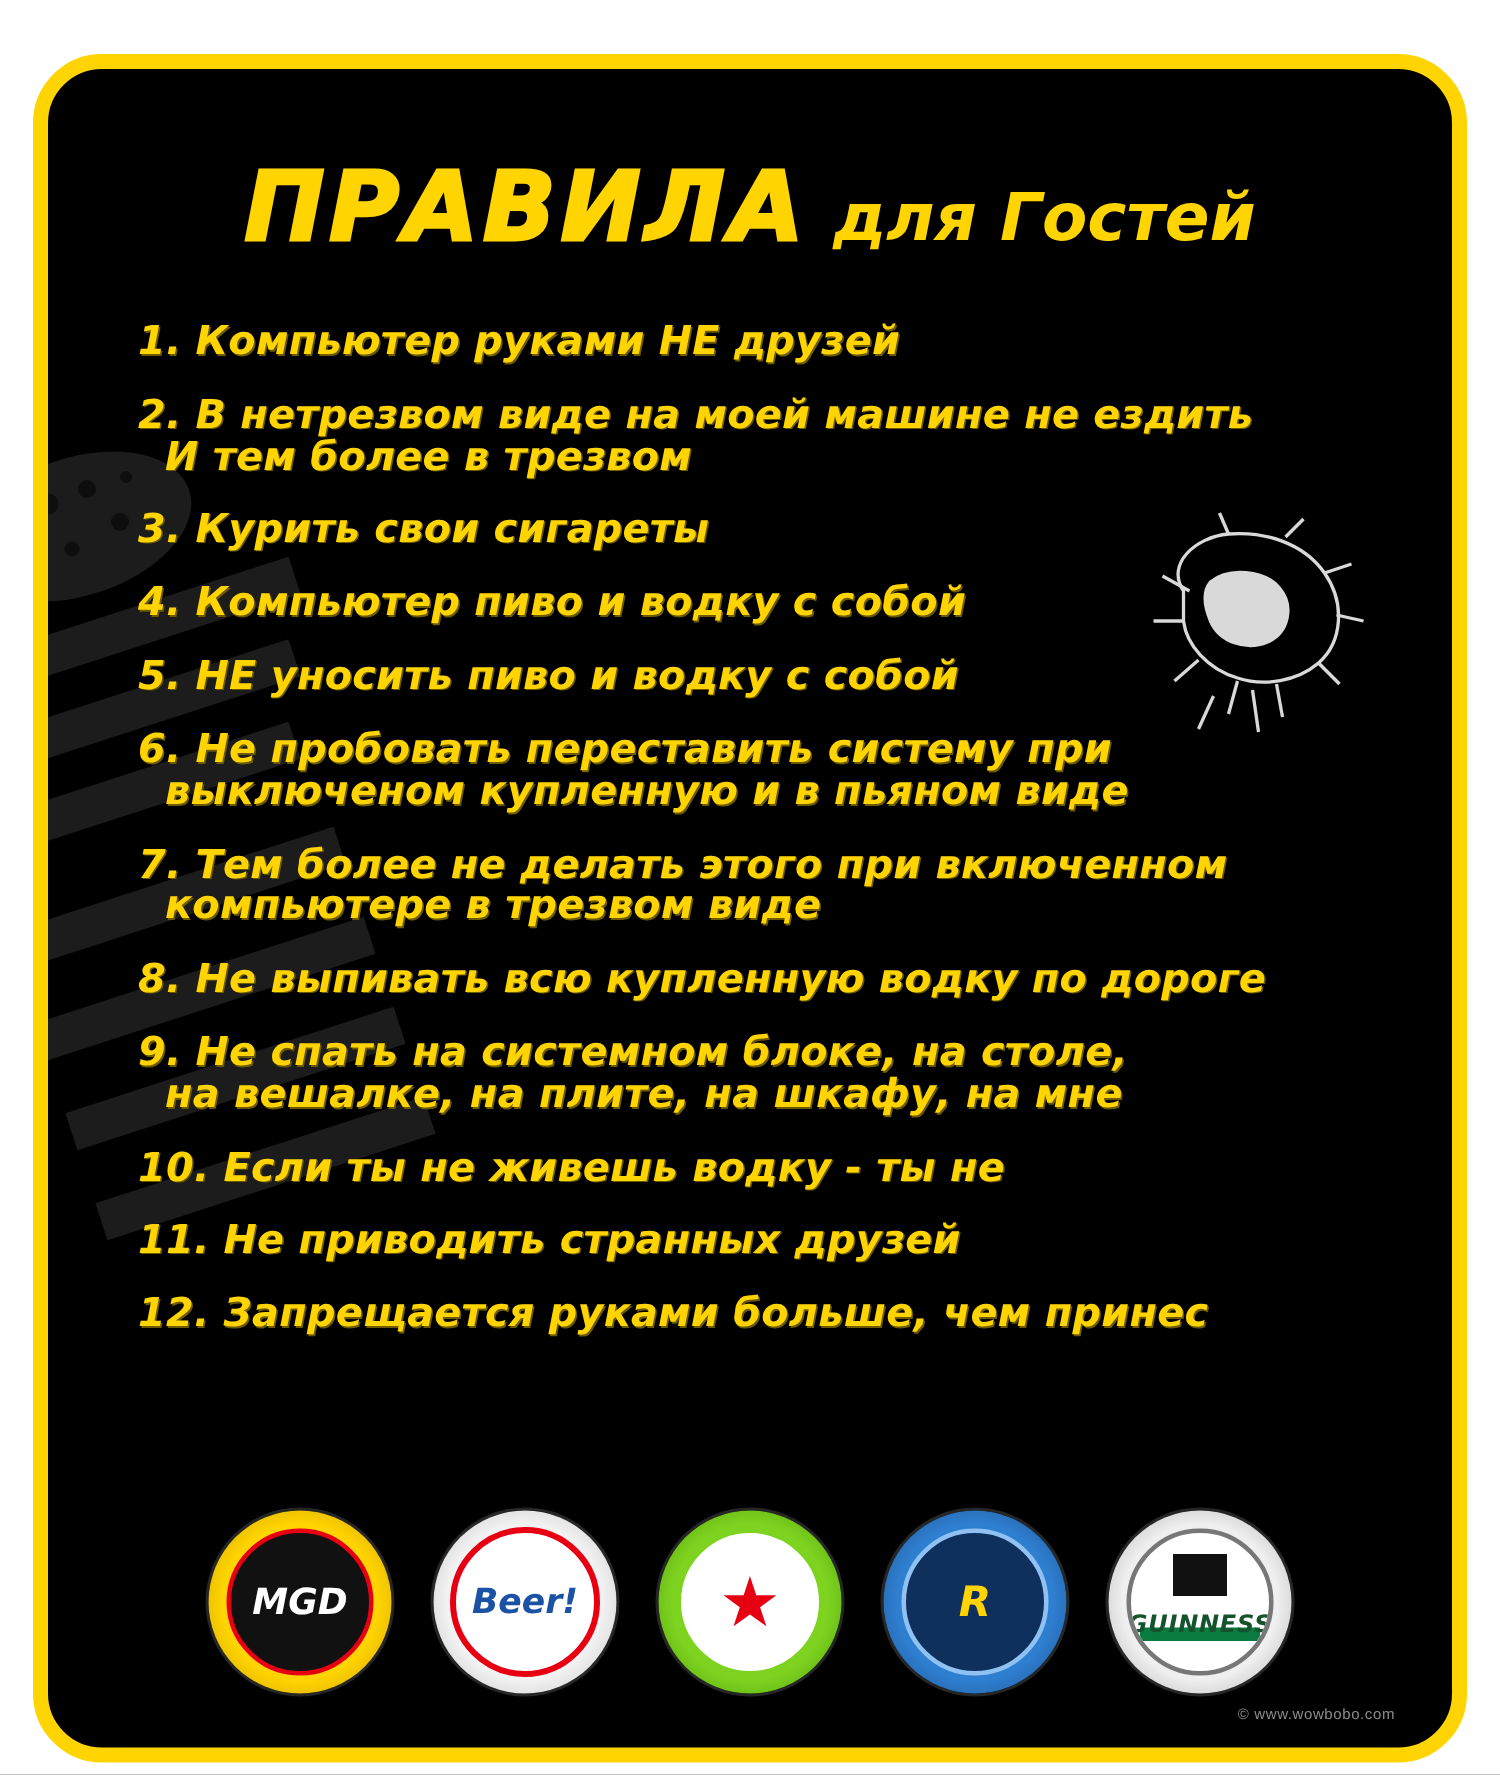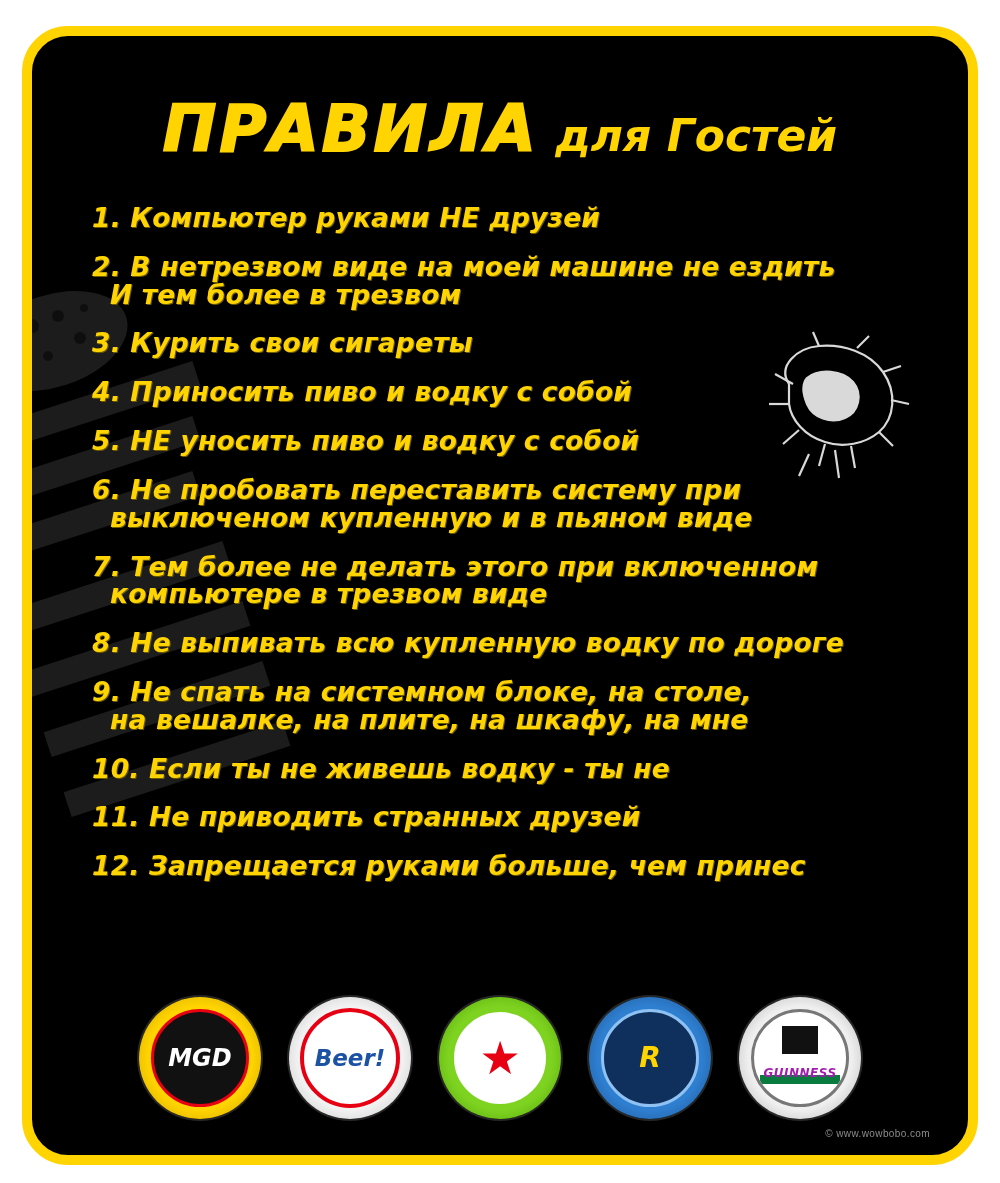--- a/index.html
+++ b/index.html
@@ -12,21 +12,21 @@
     width: 1000px;
     height: 1183px;
     position: relative;
     font-family: "Liberation Sans", sans-serif;
     overflow: hidden;
   }
 
   #poster {
     position: absolute;
     left: 22px;
-    top: 26px;
+    top: 36px;
     width: 956px;
     height: 1139px;
     background: #000000;
     border: 10px solid #ffd400;
     border-radius: 46px;
     box-sizing: border-box;
     overflow: hidden;
   }
 
   
@@ -136,21 +136,21 @@
   }
   .cap-1 { background: radial-gradient(circle at 50% 50%, #f2f2f2 60%, #bdbdbd 100%); }
   .cap-1 .inner { background: #ffffff; border: 4px solid #e60012; color: #1b52a4; font-size: 23px; }
   .cap-2 { background: radial-gradient(circle at 50% 50%, #ffd400 60%, #c79a00 100%); }
   .cap-2 .inner { background: #111; border: 3px solid #e60012; color: #ffffff; font-size: 24px; }
   .cap-3 { background: radial-gradient(circle at 50% 50%, #7ed321 60%, #4a9a00 100%); }
   .cap-3 .inner { background: #ffffff; border: 5px solid #7ed321; color: #e60012; font-size: 46px; }
   .cap-4 { background: radial-gradient(circle at 50% 50%, #2f7fd1 60%, #1a4f88 100%); }
   .cap-4 .inner { background: #0f2f5c; border: 3px solid #8fc2f2; color: #ffd400; font-size: 28px; }
   .cap-5 { background: radial-gradient(circle at 50% 50%, #efefef 60%, #a9a9a9 100%); }
-  .cap-5 .inner { background: #ffffff; border: 3px solid #777; color: #a21caf; font-size: 12px; letter-spacing: 0.5px;}
+  .cap-5 .inner { background: #ffffff; border: 3px solid #777; color: #14532d; font-size: 16px; letter-spacing: 0.5px;}
   .cap-5 .blackbar {
     position: absolute; top: 14px; left: 50%; transform: translateX(-50%);
     width: 36px; height: 28px; background: #111;
   }
   .cap-5 .greenbar {
     position: absolute; bottom: 20px; left: 6px; right: 6px; height: 9px; background: #0a7b3e;
   }
   .cap-5 .txt { position: relative; z-index: 2; margin-top: 30px; }
 
   .credit {
@@ -228,21 +228,21 @@
       <span class="l2">И тем более в трезвом</span>
     </div>
 
     <div class="rule">
       <span>3.</span>
       <span>Курить свои сигареты</span>
     </div>
 
     <div class="rule">
       <span>4.</span>
-      <span>Приносить пиво и водку с собой</span>
+      <span>Компьютер пиво и водку с собой</span>
     </div>
 
     <div class="rule">
       <span>5.</span>
       <span>НЕ уносить пиво и водку с собой</span>
     </div>
 
     <div class="rule">
       <span>6.</span>
       <span>Не пробовать переставить систему при</span>

